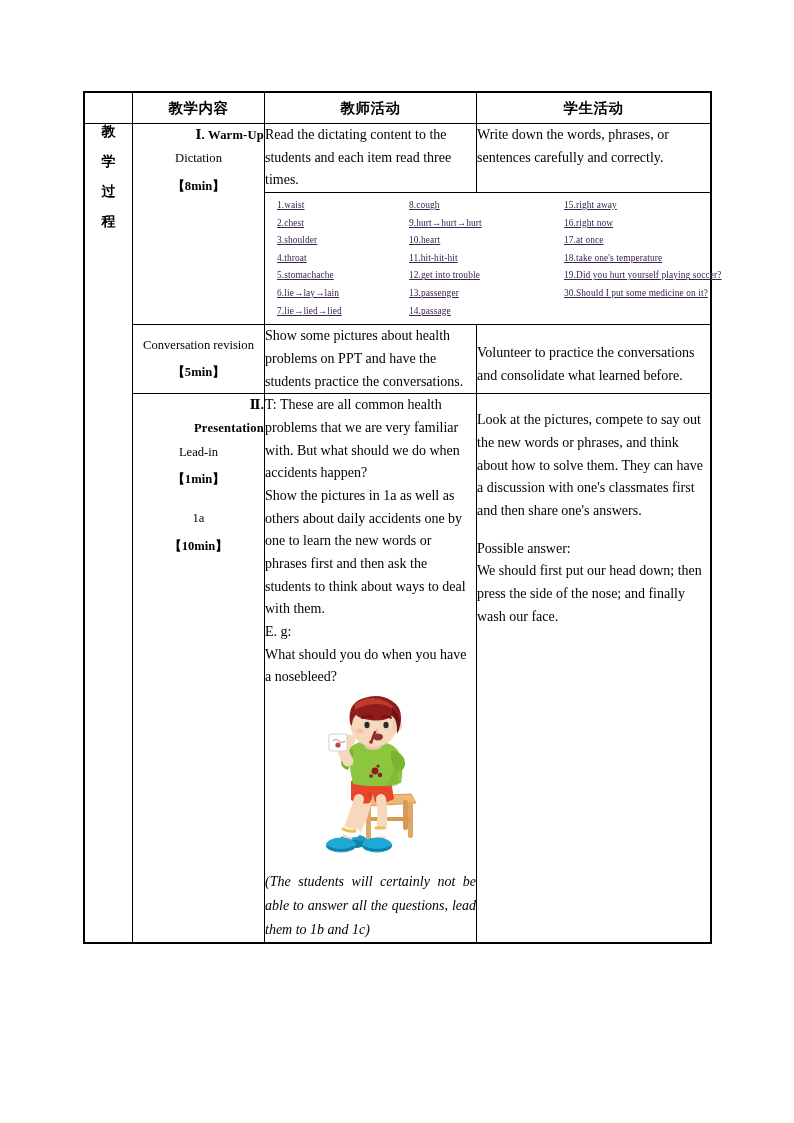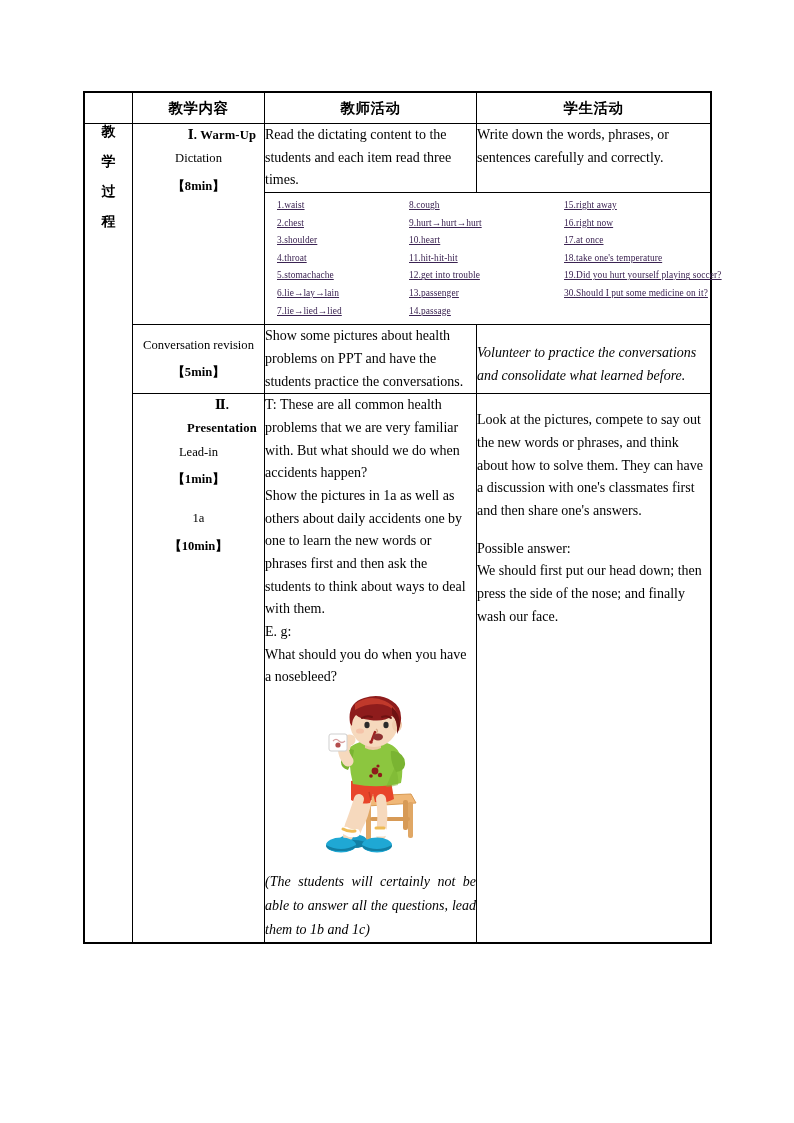--- a/index.html
+++ b/index.html
@@ -81,21 +81,21 @@
   
   .cont {
     text-align: center;
     font-size: 12.6px;
     line-height: 1.85;
     padding: 7px 4px 10px 4px;
   }
   .cont .head {
     font-weight: bold;
     display: block;
-    text-align: center;
+    text-align: right;
     padding-left: 8px;
     letter-spacing: .2px;
     margin-left: 39px;
   }
   .cont .sub { display: block; text-align: center; }
   .cont .time { display: block; font-weight: bold; margin-top: 4px; }
   .cont .gap  { display: block; height: 16px; }
 
   
   .act {
@@ -220,21 +220,21 @@
       </tr>
 
       <tr>
         <td class="cont" style="vertical-align:middle;">
           <span class="sub">Conversation revision</span>
           <span class="time">【5min】</span>
         </td>
         <td class="act" style="padding-top:0;">
           <p>Show some pictures about health problems on PPT and have the students practice the conversations.</p>
         </td>
-        <td class="act" style="padding-top:17px;font-style:italic;">
+        <td class="act" style="padding-top:17px;">
           <p>Volunteer to practice the conversations and consolidate what learned before.</p>
         </td>
       </tr>
 
       <tr>
         <td class="cont">
           <span class="head">Ⅱ. Presentation</span>
           <span class="sub">Lead-in</span>
           <span class="time">【1min】</span>
           <span class="gap"></span>

